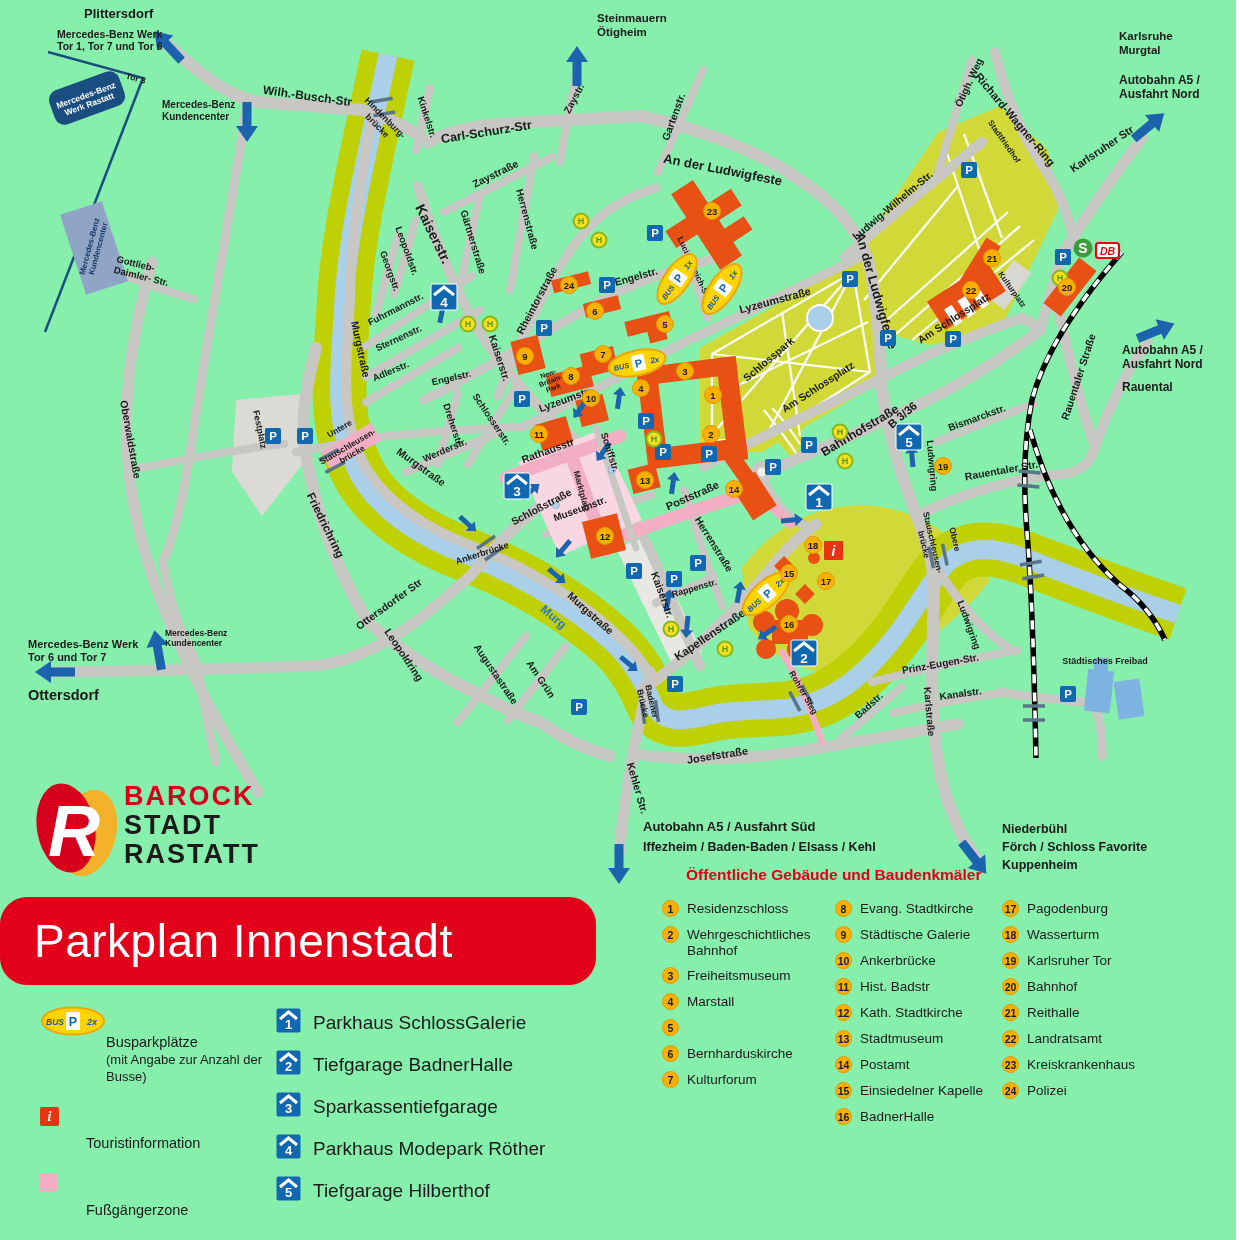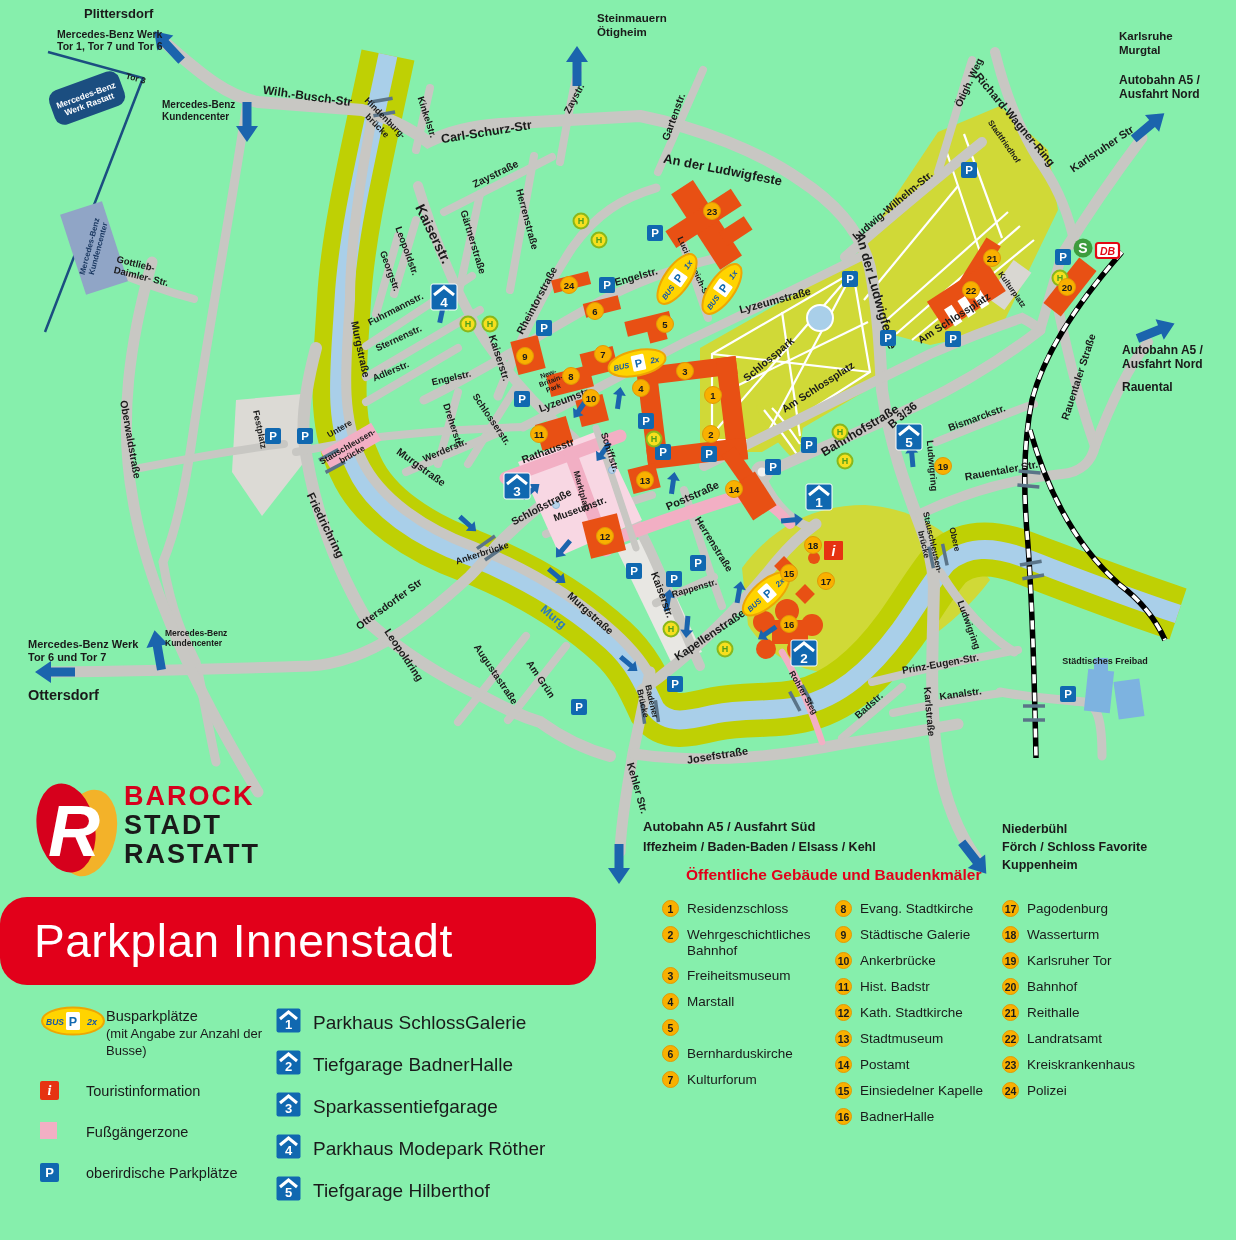--- a/index.html
+++ b/index.html
@@ -9,21 +9,21 @@
   .banner{position:absolute;left:0;top:897px;width:596px;height:88px;background:#e2001a;border-radius:27px;}
   .banner h1{margin:0;padding:19px 0 0 34px;font-size:46px;line-height:50px;color:#fff;
              font-weight:500;letter-spacing:.5px;}
   .logo{position:absolute;left:36px;top:774px;width:230px;height:112px;}
   .logo .emblem{position:absolute;left:0;top:4px;}
   .logo .ltxt{position:absolute;left:88px;top:8px;font-size:27px;font-weight:600;letter-spacing:2px;line-height:29px;}
   .logo .l1{color:#d6001c;}
   .legend-left{position:absolute;left:40px;top:1006px;width:240px;}
   .lrow{display:flex;align-items:flex-start;margin-bottom:22px;}
   .lrow .ic{flex:0 0 46px;display:flex;justify-content:flex-start;}
-  .lrow .ltext{font-size:14.5px;line-height:17px;padding-top:2px;}
+  .lrow .ltext{font-size:14.5px;line-height:17px;padding-top:2px;margin-top:26px;}
   .lsub{font-size:13px;color:#1a1a1a;}
   .info-ico{display:inline-flex;width:19px;height:19px;background:#e63312;color:#fff;
             align-items:center;justify-content:center;font-family:"Liberation Serif",serif;
             font-style:italic;font-weight:bold;font-size:14px;border-radius:2px;}
   .pink-ico{display:inline-block;width:17px;height:17px;background:#f2afc4;}
   .p-ico{display:inline-flex;width:19px;height:19px;background:#1068b0;color:#fff;border-radius:2px;
          align-items:center;justify-content:center;font-weight:bold;font-size:13px;}
   .legend-garages{position:absolute;left:276px;top:1008px;width:300px;}
   .grow{display:flex;align-items:center;margin-bottom:13px;gap:12px;}
   .grow .glabel{font-size:19px;}

